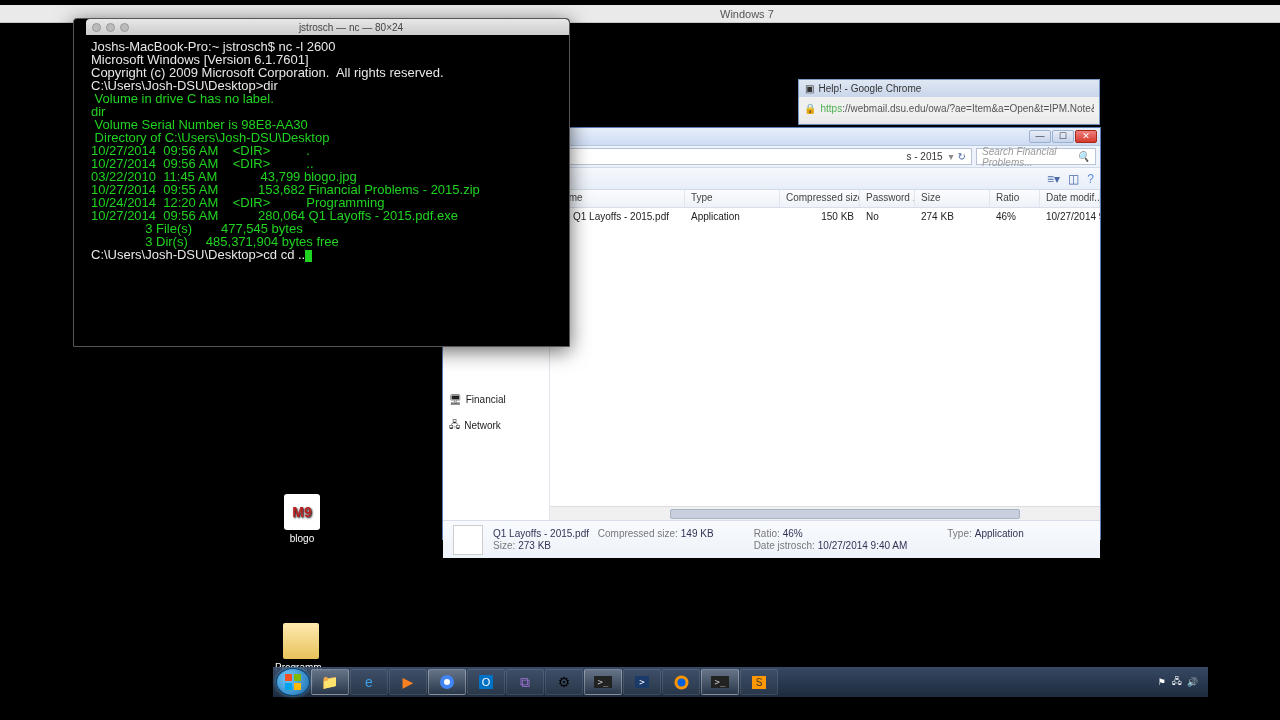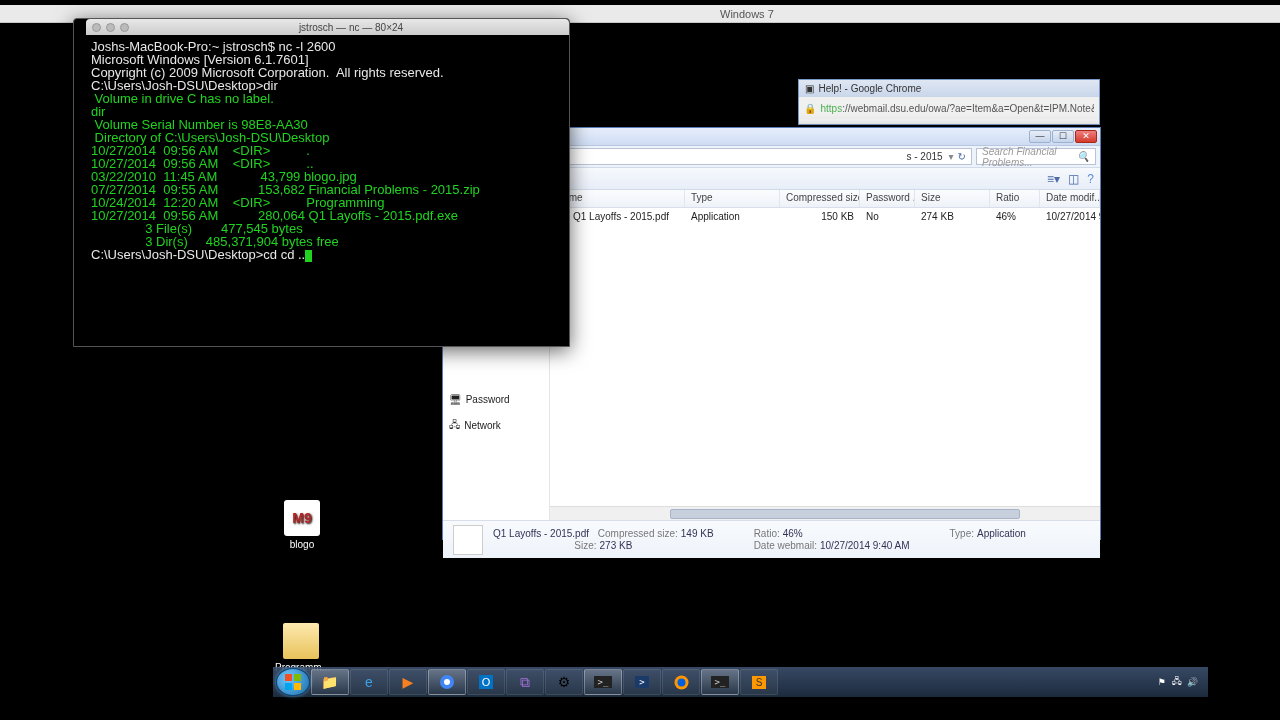--- a/index.html
+++ b/index.html
@@ -105,31 +105,31 @@
       <div class="term-line white">C:\Users\Josh-DSU\Desktop&gt;dir</div>
       <div class="term-line"> Volume in drive C has no label.</div>
       <div class="term-line">dir</div>
       <div class="term-line"> Volume Serial Number is 98E8-AA30</div>
       <div class="term-line"></div>
       <div class="term-line"> Directory of C:\Users\Josh-DSU\Desktop</div>
       <div class="term-line"></div>
       <div class="term-line">10/27/2014  09:56 AM    &lt;DIR&gt;          .</div>
       <div class="term-line">10/27/2014  09:56 AM    &lt;DIR&gt;          ..</div>
       <div class="term-line">03/22/2010  11:45 AM            43,799 blogo.jpg</div>
-      <div class="term-line">07/27/2014  09:55 AM           153,682 Financial Problems - 2015.zip</div>
+      <div class="term-line">10/27/2014  09:55 AM           153,682 Financial Problems - 2015.zip</div>
       <div class="term-line">10/24/2014  12:20 AM    &lt;DIR&gt;          Programming</div>
       <div class="term-line">10/27/2014  09:56 AM           280,064 Q1 Layoffs - 2015.pdf.exe</div>
       <div class="term-line">               3 File(s)        477,545 bytes</div>
       <div class="term-line">               3 Dir(s)     485,371,904 bytes free</div>
       <div class="term-line"></div>
       <div class="term-line white">C:\Users\Josh-DSU\Desktop&gt;cd cd ..<span class="cursor"></span></div>
     </div>
 </div>
 
-<div class="win-icon" style="top:494px; left:276px;margin-top:6px;">
+<div class="win-icon" style="top:494px; left:276px;">
   <div class="ico">M9</div>
   <span>blogo</span>
 </div>
 <div class="win-icon folder" style="top:623px; left:275px;">
   <div class="ico"></div>
   <span>Programm...</span>
 </div>
 
 <div class="chrome-win">
   <div class="chrome-tab">
@@ -167,21 +167,21 @@
       <span>◫</span>
       <span style="color:#5a8ad8">?</span>
     </div>
   </div>
   <div class="exp-body">
     <div class="exp-sidebar">
       <div style="height:188px"></div>
       <div class="sb-group">
         <div class="sb-head">
           <span>🖥</span>
-          <span>Password</span>
+          <span>Financial</span>
         </div>
       </div>
       <div class="sb-group">
         <div class="sb-head">
           <span>🖧</span>
           <span>Network</span>
         </div>
       </div>
     </div>
     <div class="exp-content">
@@ -211,32 +211,32 @@
       <div class="exp-hscroll">
         <div class="hscroll-thumb"></div>
       </div>
     </div>
   </div>
   <div class="exp-details">
     <div class="det-ico"></div>
     <div class="det-cols">
       <div class="det-col">
         <div class="det-row"><span class="det-val">Q1 Layoffs - 2015.pdf</span>&nbsp;<span class="det-label">Compressed size:</span> <span class="det-val">149 KB</span></div>
-        <div class="det-row" style="justify-content:center">
+        <div class="det-row" style="justify-content:flex-start">
             <span class="det-label">Size:</span> 
             <span class="det-val">273 KB</span>
           </div>
       </div>
       <div class="det-col">
         <div class="det-row">
             <span class="det-label">Ratio:</span> 
             <span class="det-val">46%</span>
           </div>
         <div class="det-row">
-            <span class="det-label">Date webmail:</span> 
+            <span class="det-label">Date jstrosch:</span> 
             <span class="det-val">10/27/2014 9:40 AM</span>
           </div>
       </div>
       <div class="det-col">
         <div class="det-row">
             <span class="det-label">Type:</span> 
             <span class="det-val">Application</span>
           </div>
       </div>
     </div>

